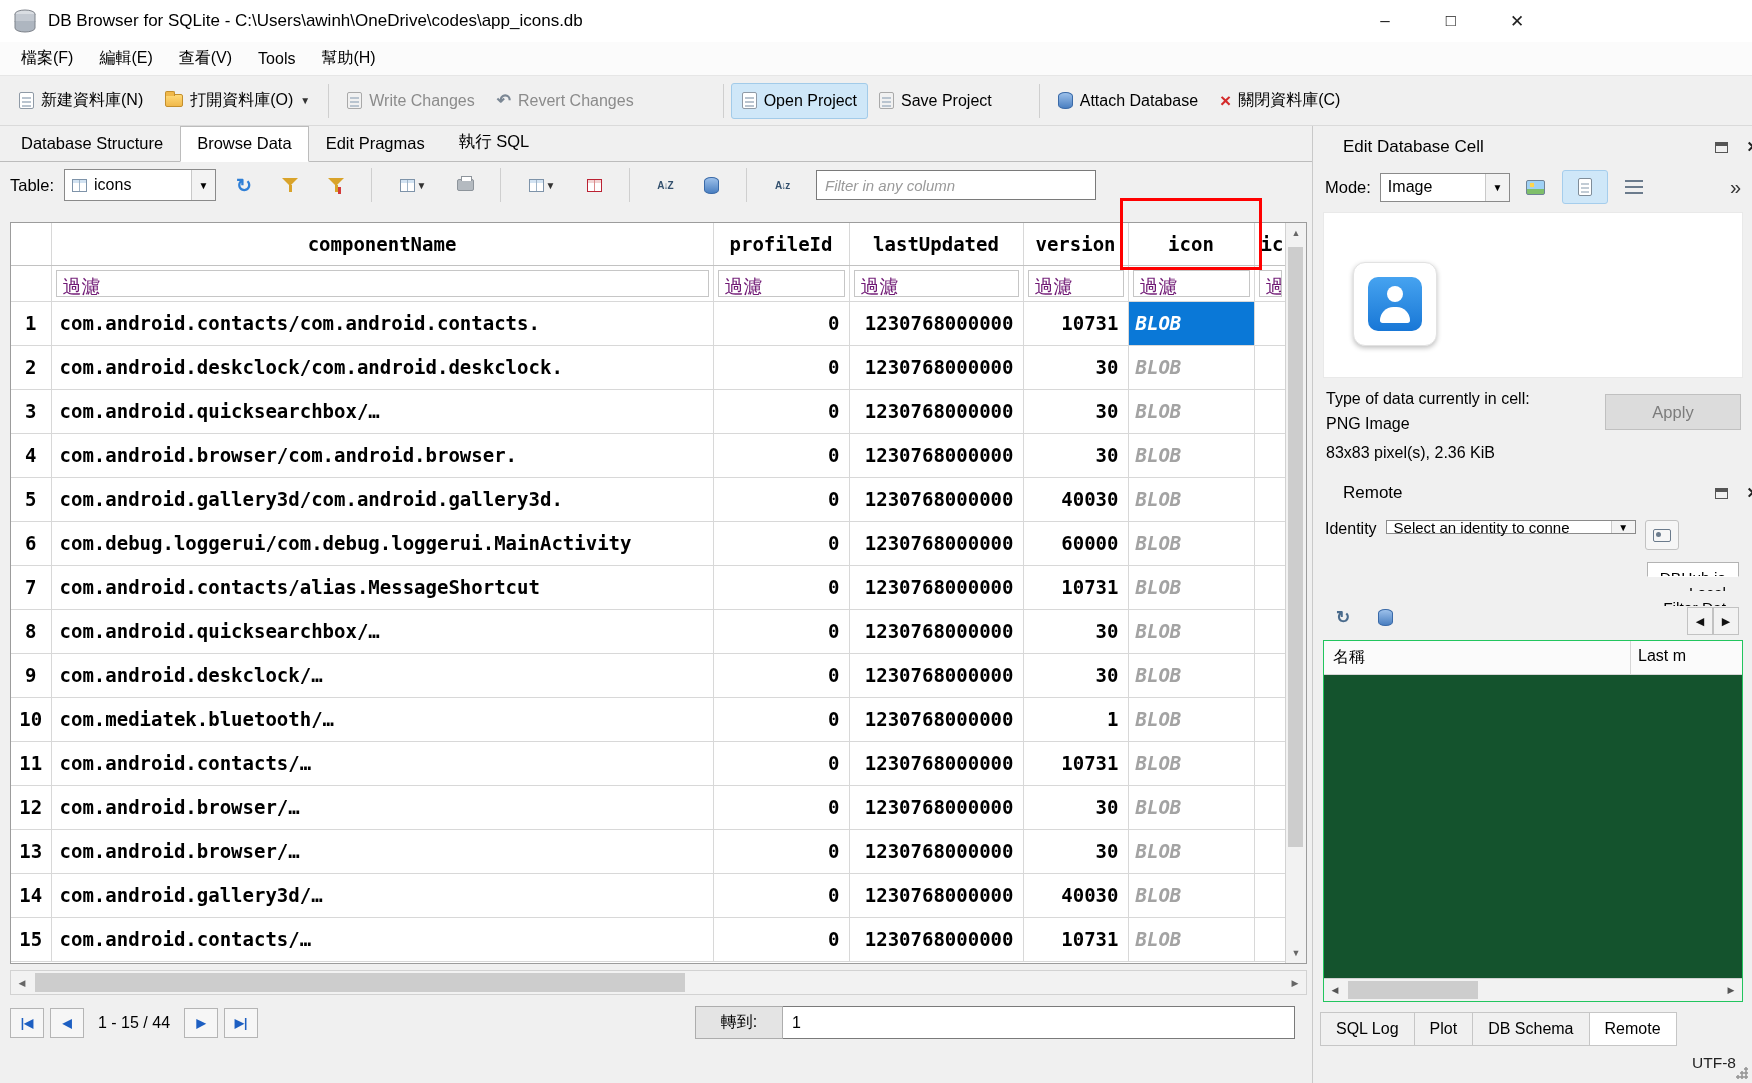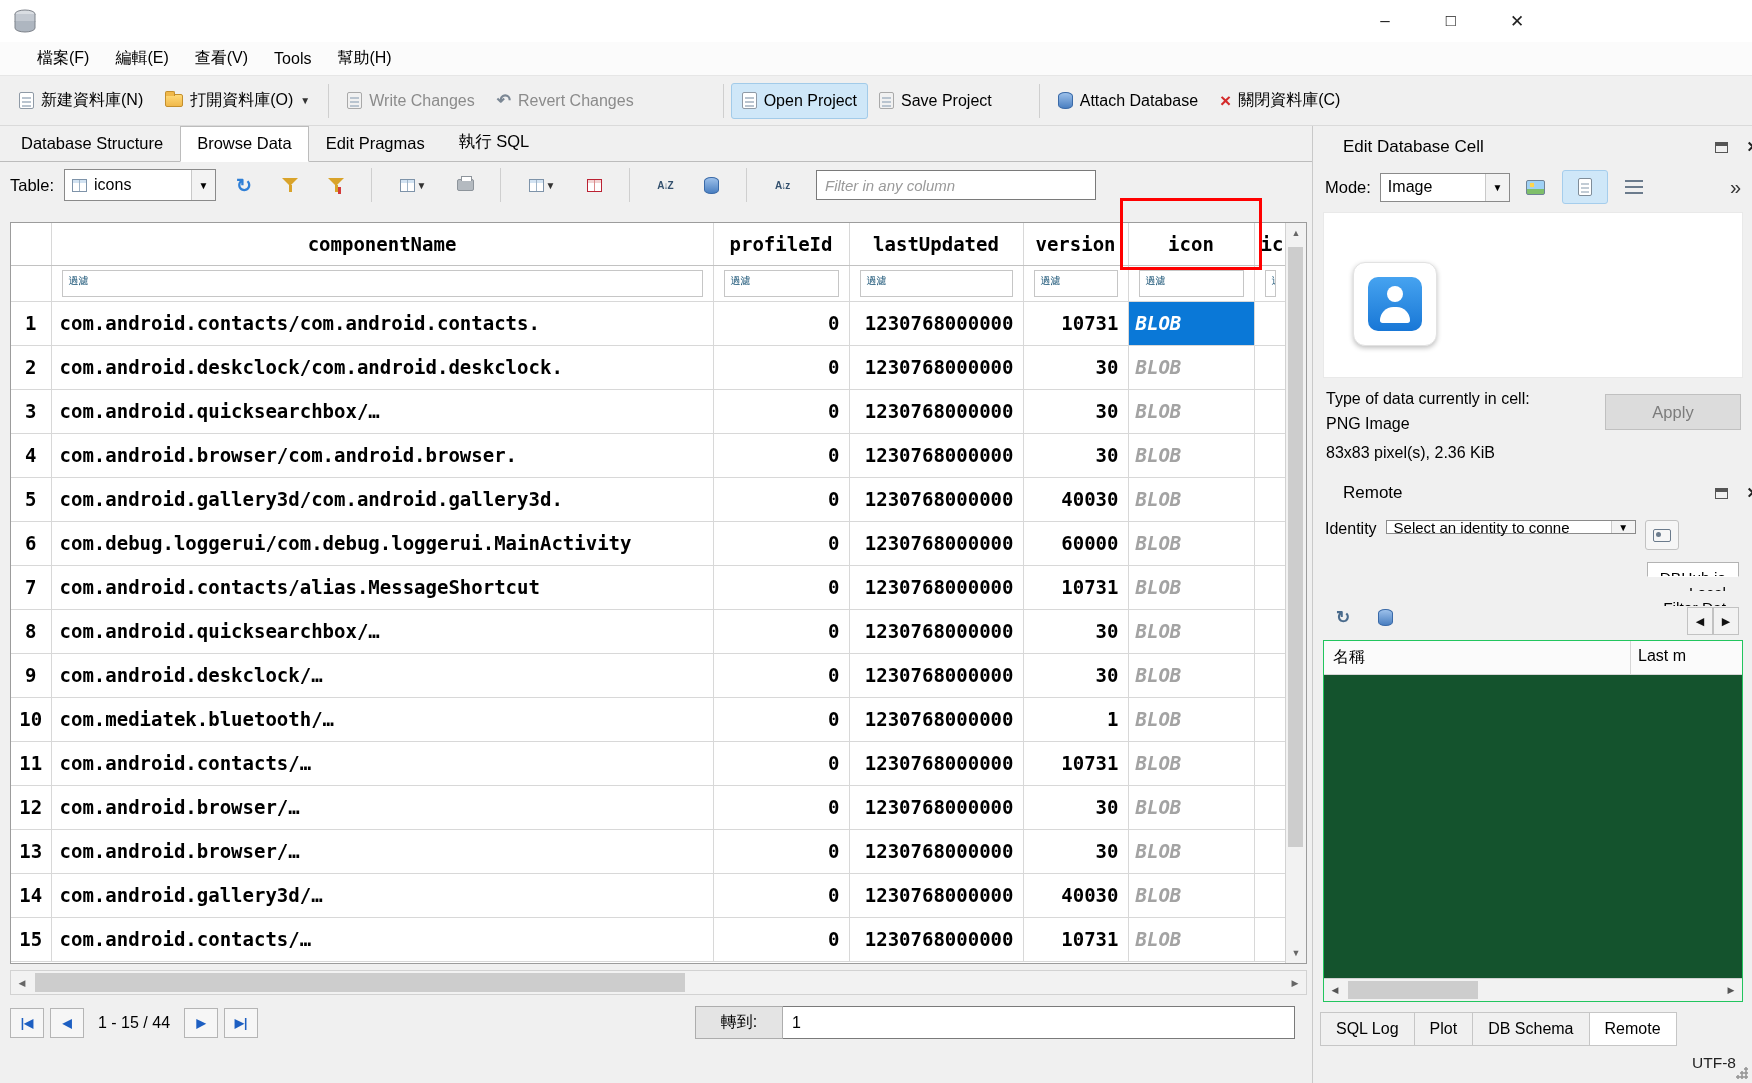--- a/index.html
+++ b/index.html
@@ -11,21 +11,21 @@
   #titlebar { position:absolute; left:0; top:0; width:1752px; height:42px; background:#fff;
               display:flex; align-items:center; padding-left:12px; }
   #app-icon { width:26px; height:26px; }
   #title-text { margin-left:10px; font-size:17px; }
   #win-controls { position:absolute; left:1352px; top:0; height:42px; display:flex; }
   .win-btn { width:66px; height:42px; display:flex; align-items:center; justify-content:center;
              font-size:17px; color:#222; }
 
   
   #menubar { position:absolute; left:0; top:42px; width:1752px; height:34px; background:#fbfbfb;
-             border-bottom:1px solid #e6e6e6; display:flex; align-items:center; padding-left:24px; }
+             border-bottom:1px solid #e6e6e6; display:flex; align-items:center; padding-left:8px; }
   .menu-item { padding:6px 13px; font-size:16px; }
 
   
   #toolbar { position:absolute; left:0; top:76px; width:1752px; height:50px; background:#f0f0f0;
              border-bottom:1px solid #dadada; display:flex; align-items:center; padding-left:8px; }
   .tbtn { display:flex; align-items:center; gap:7px; padding:8px 10px; font-size:16px;
           border:1px solid transparent; border-radius:3px; white-space:nowrap; }
   .tbtn.disabled { color:#8b8b8b; }
   .tbtn.highlight { background:#cfe7f8; border-color:#a2cbe9; }
   .tsep { width:1px; height:34px; background:#cfcfcf; margin:0 7px; }
@@ -87,22 +87,22 @@
   
   #tableframe { position:absolute; left:10px; top:222px; width:1297px; height:742px; background:#fff;
                 border:1px solid #9c9c9c; overflow:hidden; }
   #grid { border-collapse:collapse; table-layout:fixed; width:1275px;
           font-family:"DejaVu Sans Mono", monospace; }
   #grid th, #grid td { border-right:1px solid #d8d8d8; border-bottom:1px solid #d8d8d8; overflow:hidden;
           white-space:nowrap; }
   #grid thead th { height:42px; font-size:19px; font-weight:bold; text-align:center; background:#fff;
           border-bottom-color:#c2c2c2; }
   tr.filter-row td { height:36px; background:#fff; }
-  .fbox { margin:4px 10px; height:27px; border:1px solid #c6c6c6; background:#fff; color:#0c4a6e;
-          font-family:"Liberation Sans",sans-serif; font-size:10px; padding:3px 0 0 6px; overflow:hidden; }
+  .fbox { margin:4px 4px; height:27px; border:1px solid #c6c6c6; background:#fff; color:#701a75;
+          font-family:"Liberation Sans",sans-serif; font-size:19px; padding:3px 0 0 6px; overflow:hidden; }
   #grid tbody td { height:44px; font-size:19px; font-weight:bold; }
   .c-num  { text-align:center; }
   .c-name { text-align:left; padding-left:8px; }
   .c-int  { text-align:right; padding-right:9px; }
   .c-blob { text-align:left; padding-left:7px; font-style:italic; color:#a3a3a3; }
   .c-blob.selected { background:#0a78d7; color:#fff; }
   
   #vscroll { position:absolute; right:0; top:0; bottom:0; width:21px; background:#f2f2f2;
              border-left:1px solid #d2d2d2; }
   .vs-btn { position:absolute; left:0; width:20px; height:20px; display:flex; align-items:center;
@@ -231,20 +231,21 @@
 </style>
 </head>
 <body>
 
 <div id="titlebar">
   <svg id="app-icon" viewBox="0 0 26 26">
     <ellipse cx="13" cy="6" rx="10" ry="4" fill="#d9dde2" stroke="#7d828a"></ellipse>
     <path d="M3 6 v7 a10 4 0 0 0 20 0 v-7" fill="#c3c9d1" stroke="#7d828a"></path>
     <path d="M3 13 v7 a10 4 0 0 0 20 0 v-7" fill="#aeb6c0" stroke="#7d828a"></path>
   </svg>
+  <span id="title-text">DB Browser for SQLite - C:\Users\awinh\OneDrive\codes\app_icons.db</span>
   <div id="win-controls">
     <div class="win-btn">–</div>
     <div class="win-btn">□</div>
     <div class="win-btn">✕</div>
   </div>
 </div>
 
 <div id="menubar">
   <span class="menu-item">檔案(F)</span>
   <span class="menu-item">編輯(E)</span>

